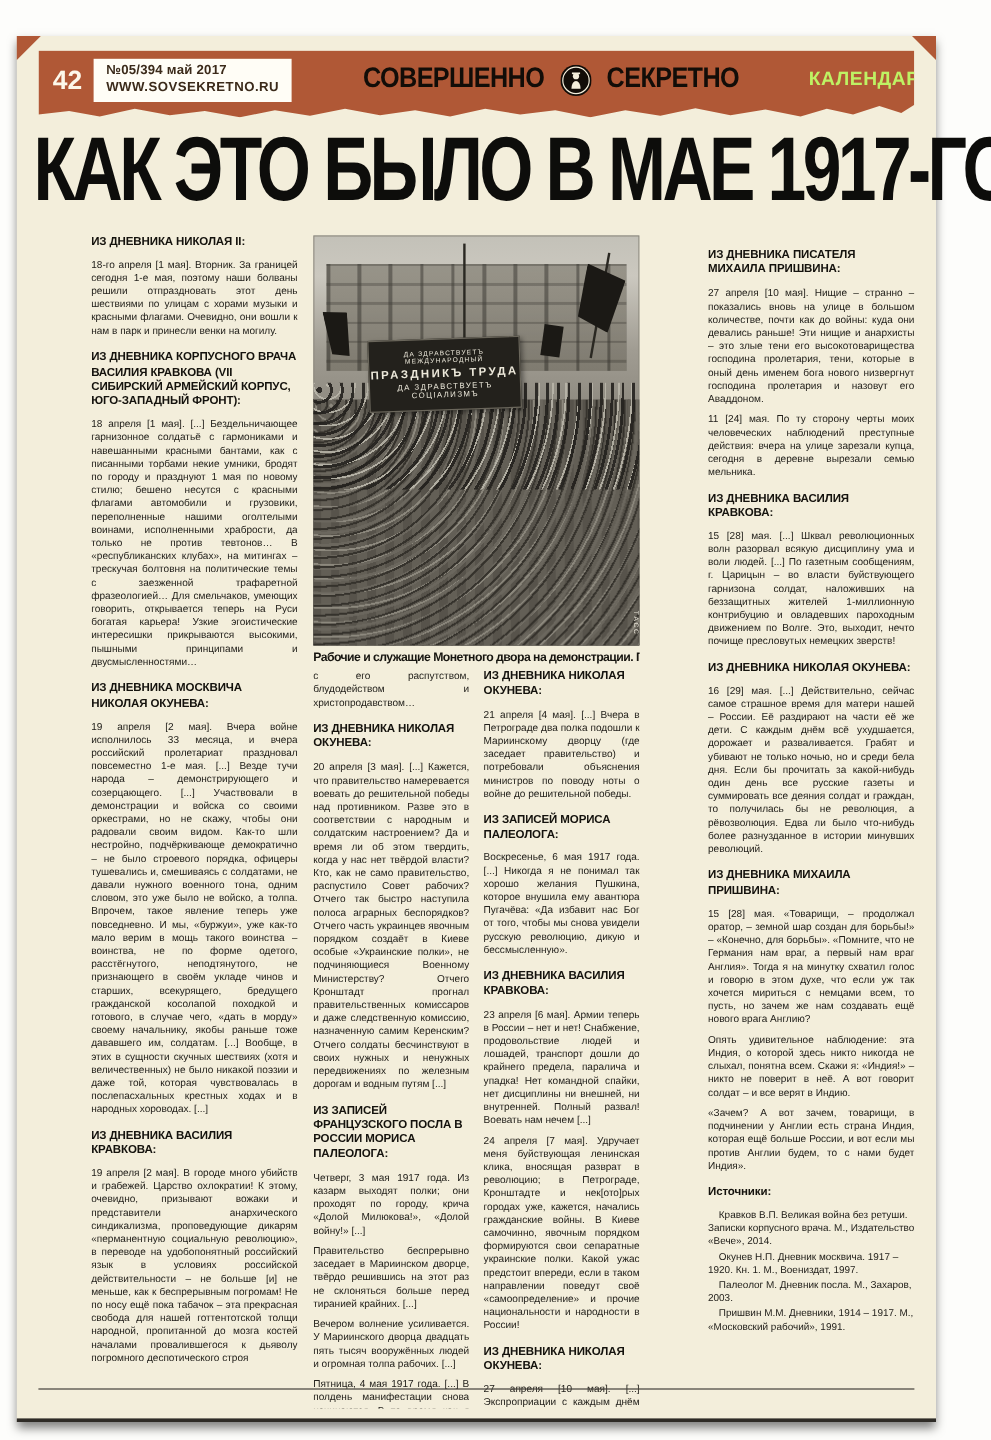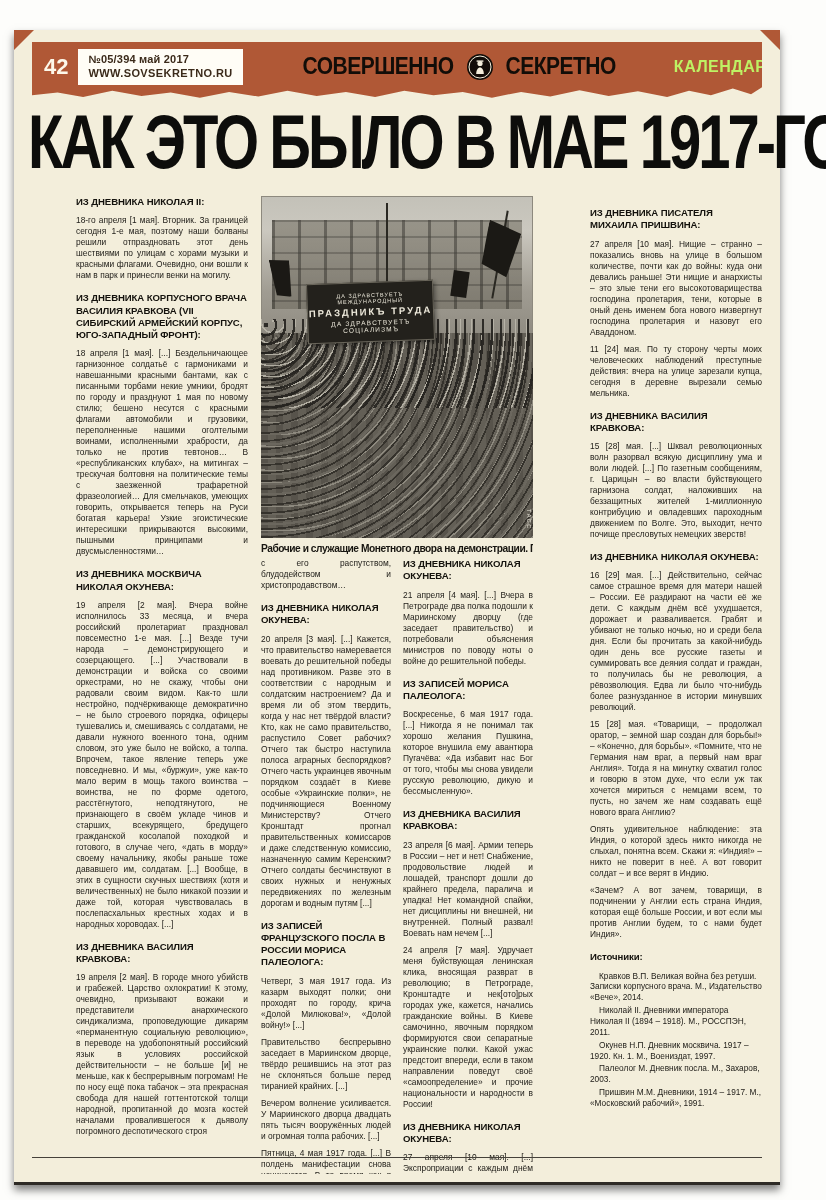--- a/index.html
+++ b/index.html
@@ -179,26 +179,26 @@
 
     <div class="col">
       <div>
           <div class="sec-h">ИЗ ДНЕВНИКА ПИСАТЕЛЯ МИХАИЛА ПРИШВИНА:</div>
           <p class="sec-p">27 апреля [10 мая]. Нищие – странно – показались вновь на улице в большом количестве, почти как до войны: куда они девались раньше! Эти нищие и анархисты – это злые тени его высокотоварищества господина пролетария, тени, которые в оный день именем бога нового низвергнут господина пролетария и назовут его Аваддоном.</p>
           <p class="sec-p">11 [24] мая. По ту сторону черты моих человеческих наблюдений преступные действия: вчера на улице зарезали купца, сегодня в деревне вырезали семью мельника.</p>
           <div class="sec-h">ИЗ ДНЕВНИКА ВАСИЛИЯ КРАВКОВА:</div>
           <p class="sec-p">15 [28] мая. [...] Шквал революционных волн разорвал всякую дисциплину ума и воли людей. [...] По газетным сообщениям, г. Царицын – во власти буйствующего гарнизона солдат, наложивших на беззащитных жителей 1-миллионную контрибуцию и овладевших пароходным движением по Волге. Это, выходит, нечто почище пресловутых немецких зверств!</p>
           <div class="sec-h">ИЗ ДНЕВНИКА НИКОЛАЯ ОКУНЕВА:</div>
           <p class="sec-p">16 [29] мая. [...] Действительно, сейчас самое страшное время для матери нашей – России. Её раздирают на части её же дети. С каждым днём всё ухудшается, дорожает и разваливается. Грабят и убивают не только ночью, но и среди бела дня. Если бы прочитать за какой-нибудь один день все русские газеты и суммировать все деяния солдат и граждан, то получилась бы не революция, а рёвозволюция. Едва ли было что-нибудь более разнузданное в истории минувших революций.</p>
+          <div class="sec-h">ИЗ ДНЕВНИКА МИХАИЛА ПРИШВИНА:</div>
           <p class="sec-p">15 [28] мая. «Товарищи, – продолжал оратор, – земной шар создан для борьбы!» – «Конечно, для борьбы». «Помните, что не Германия нам враг, а первый нам враг Англия». Тогда я на минутку схватил голос и говорю в этом духе, что если уж так хочется мириться с немцами всем, то пусть, но зачем же нам создавать ещё нового врага Англию?</p>
           <p class="sec-p">Опять удивительное наблюдение: эта Индия, о которой здесь никто никогда не слыхал, понятна всем. Скажи я: «Индия!» – никто не поверит в неё. А вот говорит солдат – и все верят в Индию.</p>
           <p class="sec-p">«Зачем? А вот зачем, товарищи, в подчинении у Англии есть страна Индия, которая ещё больше России, и вот если мы против Англии будем, то с нами будет Индия».</p>
           <div class="sec-h">Источники:</div>
           <p class="sec-p sources">Кравков В.П. Великая война без ретуши. Записки корпусного врача. М., Издательство «Вече», 2014.</p>
-          <p class="sec-p sources">Николай II. Дневники императора Николая II (1894 – 1918). М., РОССПЭН, 2011.</p>
           <p class="sec-p sources">Окунев Н.П. Дневник москвича. 1917 – 1920. Кн. 1. М., Воениздат, 1997.</p>
           <p class="sec-p sources">Палеолог М. Дневник посла. М., Захаров, 2003.</p>
           <p class="sec-p sources">Пришвин М.М. Дневники, 1914 – 1917. М., «Московский рабочий», 1991.</p>
         </div>
       <div class="end-row">
         
       </div>
 
     </div>
   </div>

